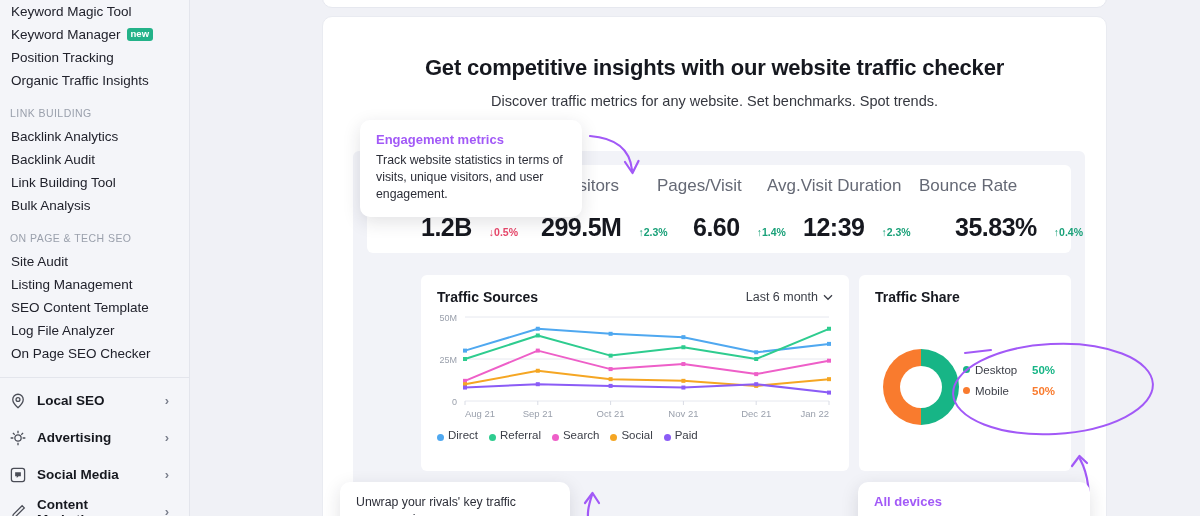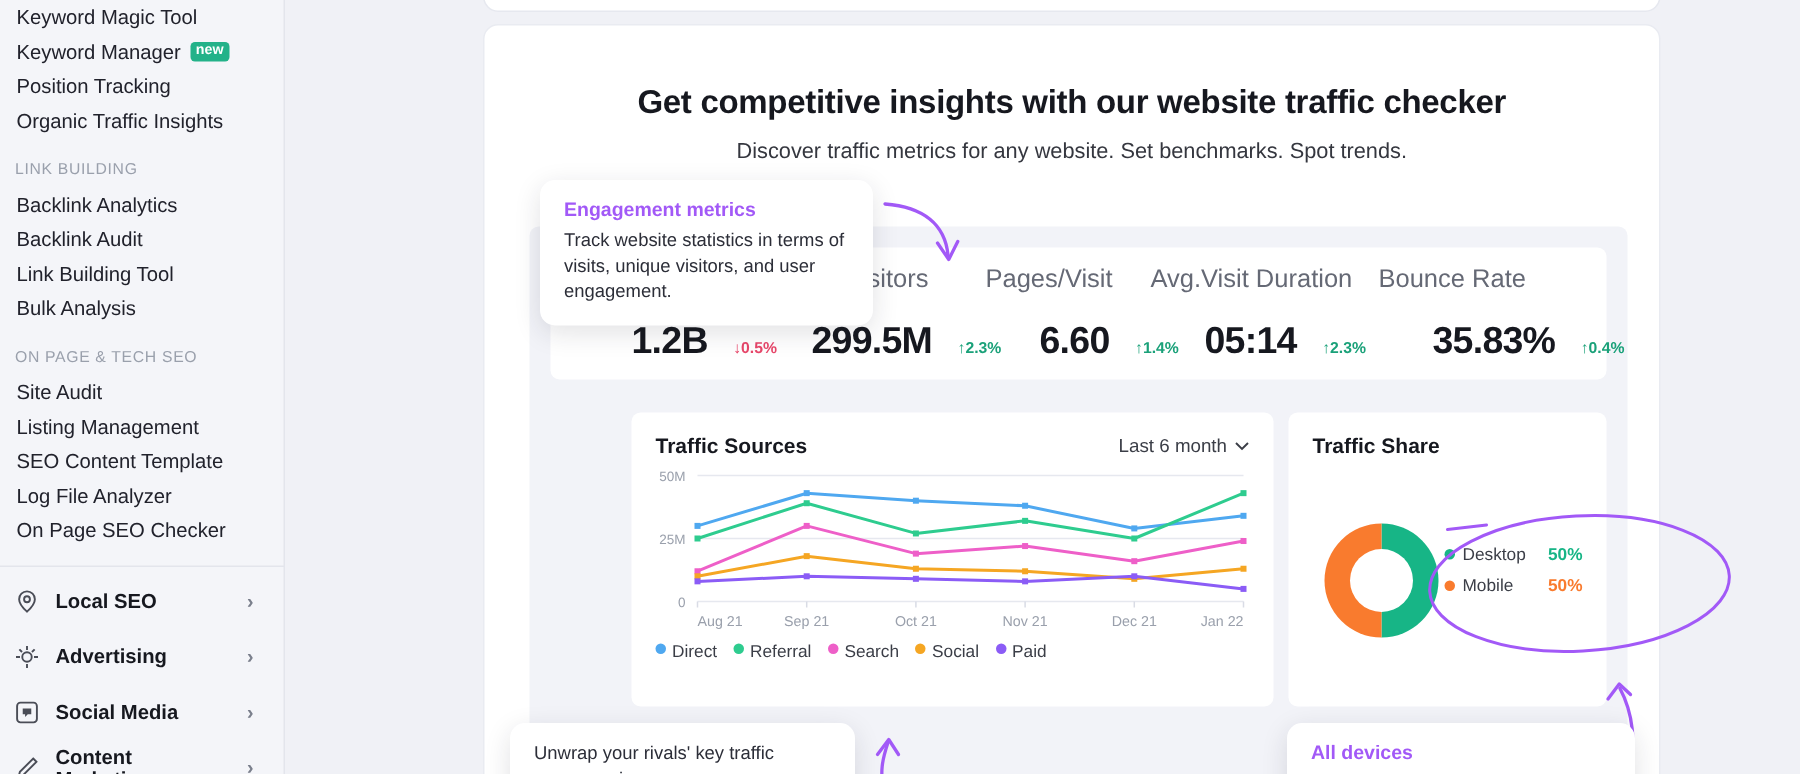--- a/index.html
+++ b/index.html
@@ -123,21 +123,21 @@
     padding: 14px 16px 0 16px;
   }
   .period {
     font-size: 12.5px; color: #3b3e47;
     display: flex; align-items: center; gap: 5px; cursor: pointer;
   }
   .legend {
     display: flex; gap: 11px; align-items: center;
     padding-left: 16px; margin-top: 2px;
   }
-  .legend-item { display: flex; align-items: flex-start; gap: 4px; font-size: 11.5px; color: #3b3e47; }
+  .legend-item { display: flex; align-items: flex-end; gap: 4px; font-size: 11.5px; color: #3b3e47; }
   .dot { width: 7px; height: 7px; border-radius: 50%; display: inline-block; }
   .share-legend {
     position: absolute; left: 104px; top: 84px;
     font-size: 11.5px;
   }
   .share-row { display: flex; align-items: center; gap: 5px; height: 21px; }
   .share-name { color: #3b3e47; width: 52px; }
   .share-pct { font-weight: 600; }
 
   
@@ -292,21 +292,21 @@
         <div class="metric m2">
           <div class="metric-label">Pages/Visit</div>
           <div class="metric-row">
             <span class="metric-value">6.60</span>
             <span class="metric-delta up"><span>↑</span><span>1.4%</span></span>
           </div>
         </div>
         <div class="metric m3">
           <div class="metric-label">Avg.Visit Duration</div>
           <div class="metric-row">
-            <span class="metric-value">05:14</span>
+            <span class="metric-value">12:39</span>
             <span class="metric-delta up"><span>↑</span><span>2.3%</span></span>
           </div>
         </div>
         <div class="metric m4">
           <div class="metric-label">Bounce Rate</div>
           <div class="metric-row">
             <span class="metric-value">35.83%</span>
             <span class="metric-delta up"><span>↑</span><span>0.4%</span></span>
           </div>
         </div>

